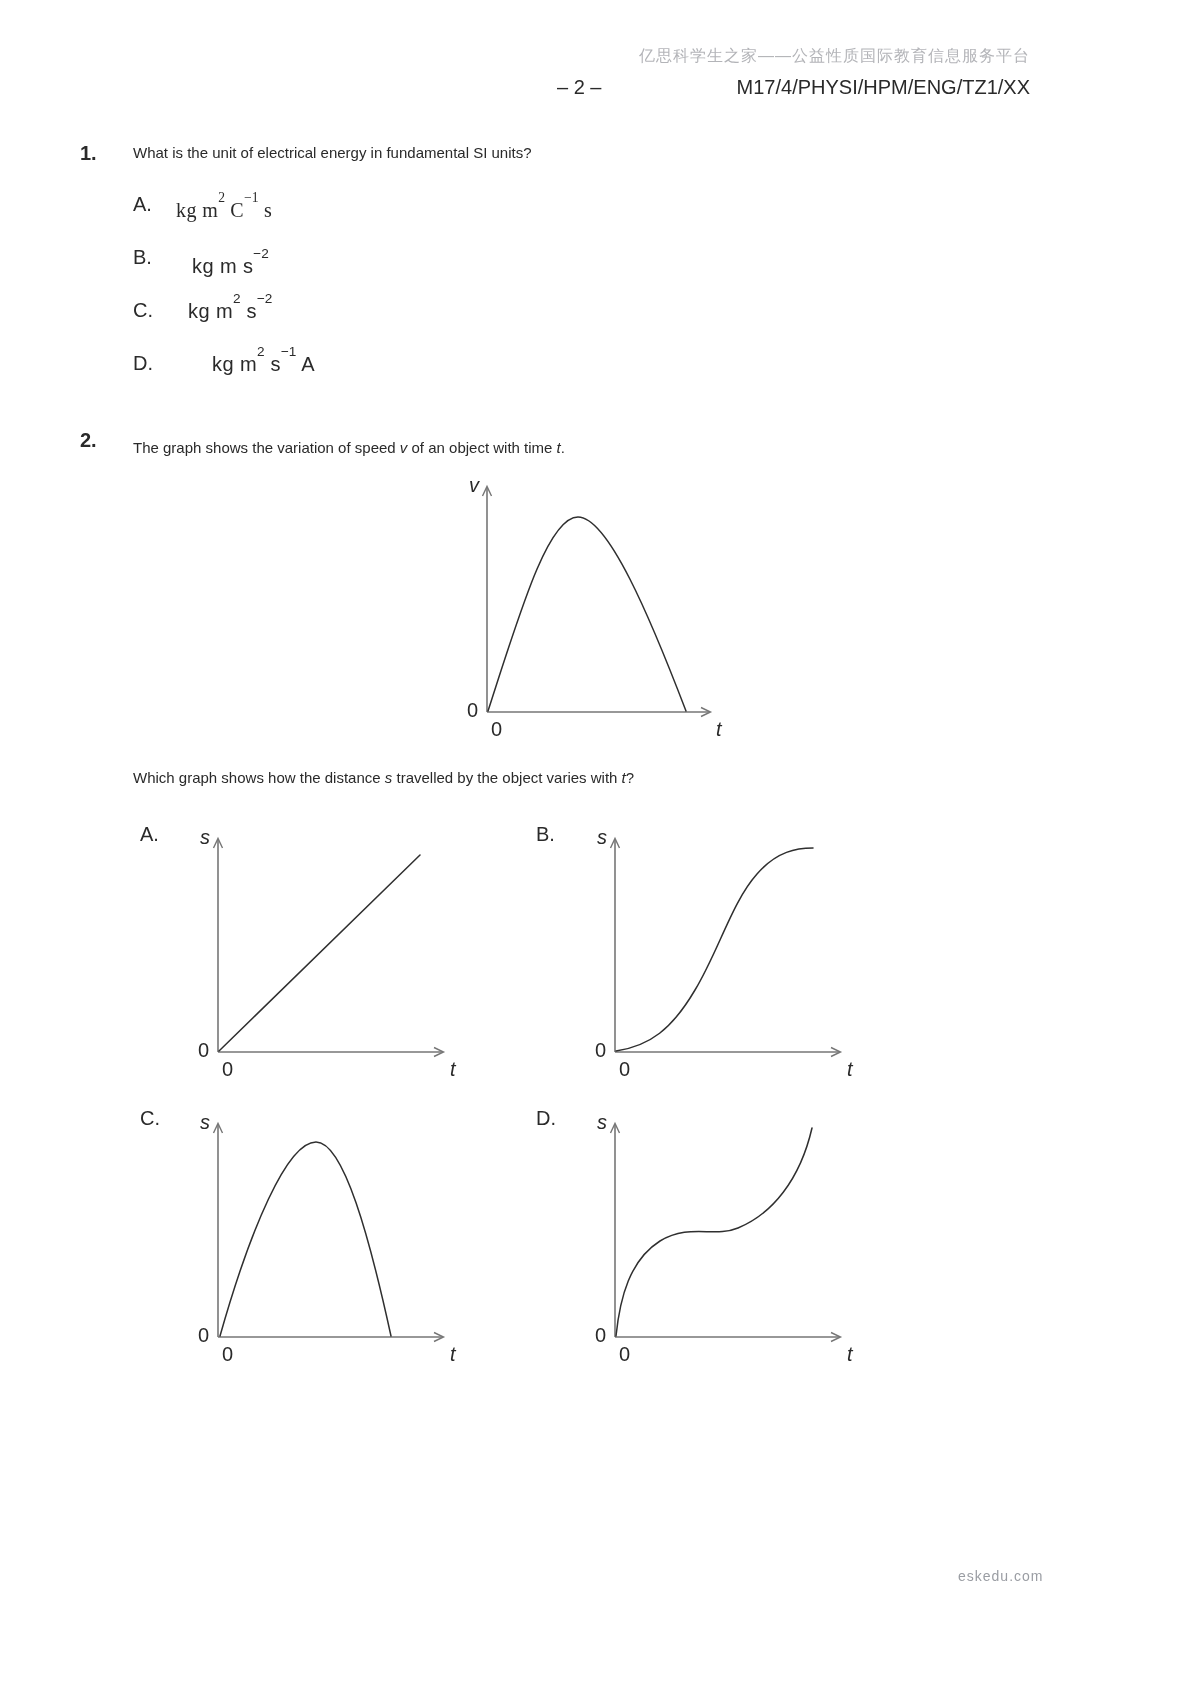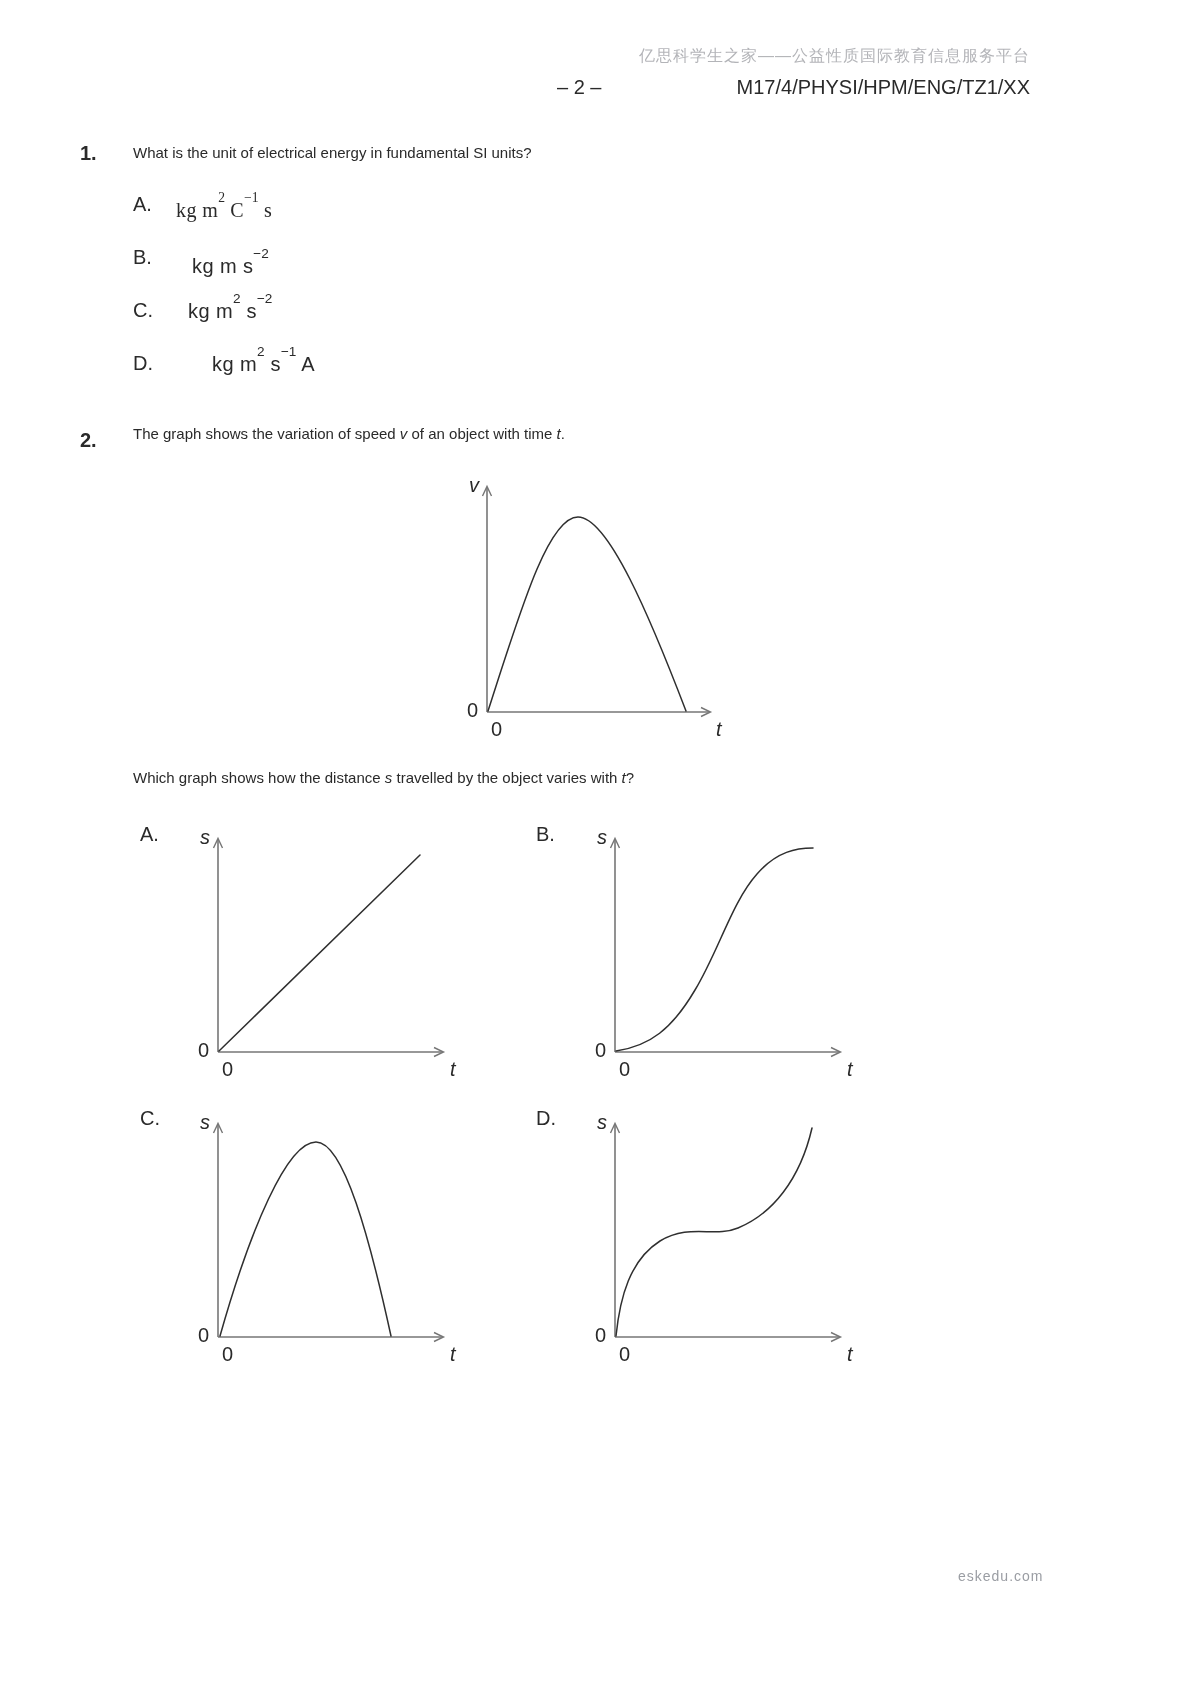--- a/index.html
+++ b/index.html
@@ -42,21 +42,21 @@
   <div class="abs letter" style="top:245px;left:133px;">B.</div>
   <div class="abs formula" style="top:245px;left:192px;margin-top:8px;">kg m s<sup>−2</sup></div>
 
   <div class="abs letter" style="top:298px;left:133px;">C.</div>
   <div class="abs formula" style="top:298px;left:188px;">kg m<sup>2</sup> s<sup>−2</sup></div>
 
   <div class="abs letter" style="top:351px;left:133px;">D.</div>
   <div class="abs formula" style="top:351px;left:176px;margin-left:36px;">kg m<sup>2</sup> s<sup>−1</sup> A</div>
 
   <div class="abs qnum" style="top:428px;left:80px;">2.</div>
-  <div class="abs body-text" style="top:422px;left:133px;">The graph shows the variation of speed <i>v</i> of an object with time <i>t</i>.</div>
+  <div class="abs body-text" style="top:436px;left:133px;">The graph shows the variation of speed <i>v</i> of an object with time <i>t</i>.</div>
 
   <svg class="abs" style="left:420px;top:440px;" width="320" height="320" viewBox="420 440 320 320">
     <path class="axis" d="M487 712 V487"></path>
     <path class="arrow" d="M482.5 496 L487 486.5 L491.5 496"></path>
     <path class="axis" d="M487 712 H710"></path>
     <path class="arrow" d="M701 707.5 L710.5 712 L701 716.5"></path>
     <path class="curve" d="M488 711 C520 612 548 517 578 517 C608 517 650 617 686 711"></path>
     <text x="479" y="492" text-anchor="end" font-style="italic">v</text>
     <text x="478" y="717" text-anchor="end">0</text>
     <text x="491" y="736">0</text>

